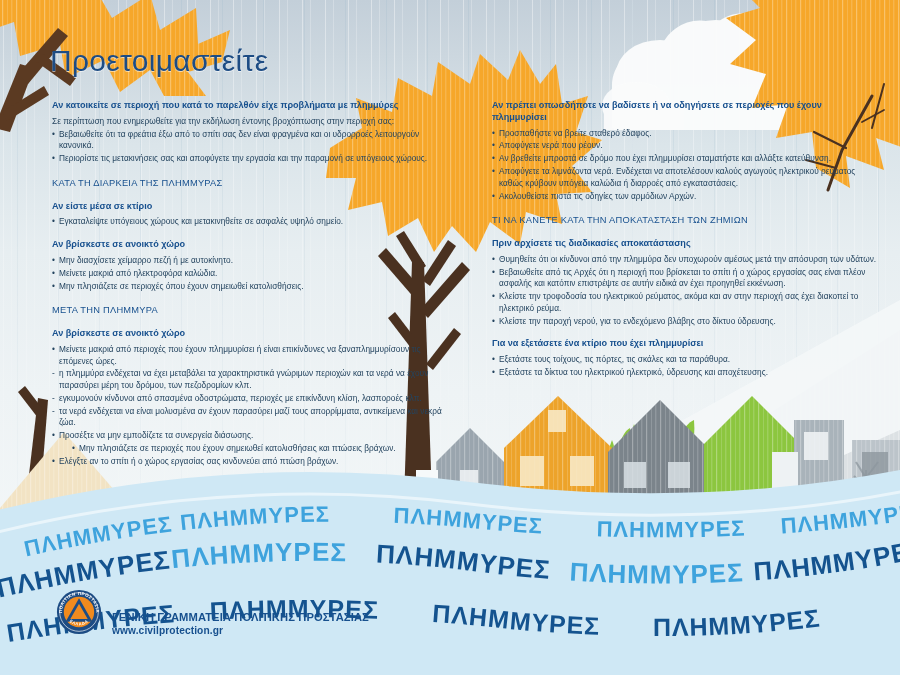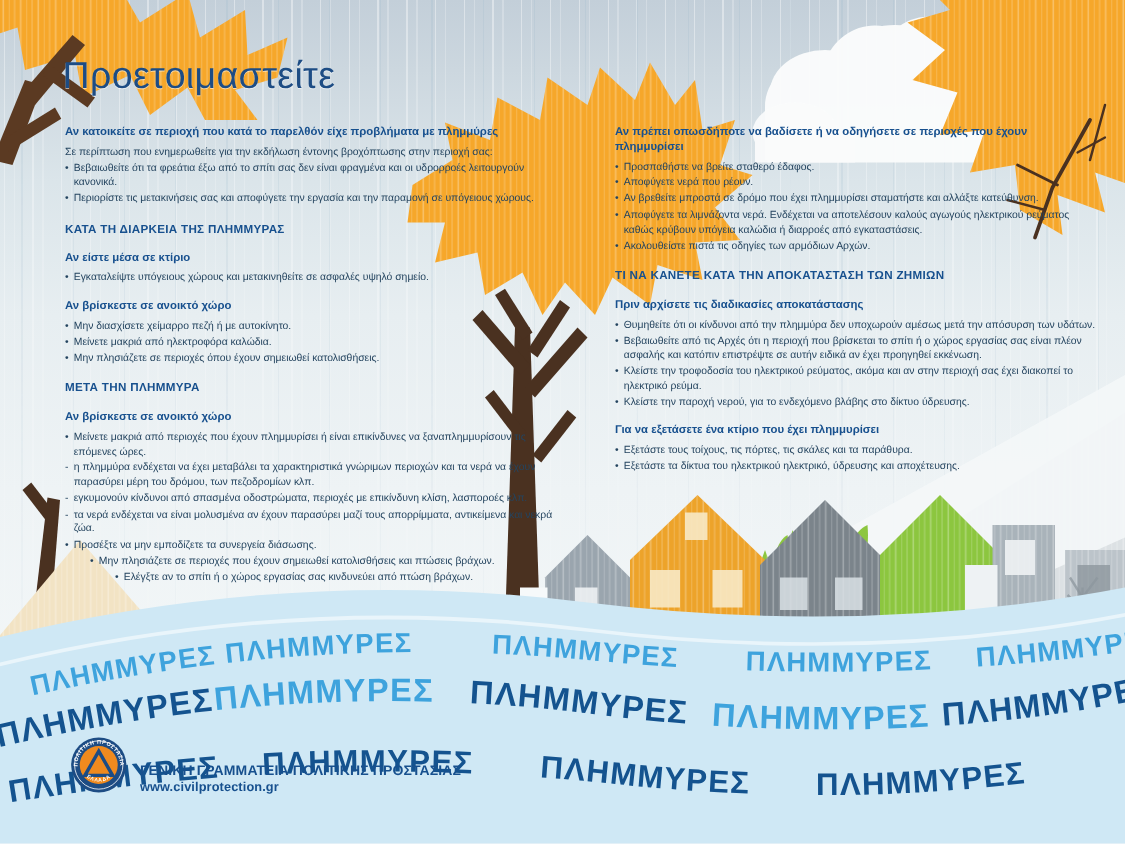--- a/index.html
+++ b/index.html
@@ -91,21 +91,21 @@
 
   .col {
     position: absolute;
     top: 100px;
   }
   .col-left  { left: 52px;  width: 400px; }
   .col-right { left: 492px; width: 385px; }
 
   h3.sec {
     font-size: 9.3px;
-    font-weight: 700;
+    font-weight: 400;
     color: #17508e;
     letter-spacing: 0.25px;
     margin: 13px 0 5px 0;
     line-height: 1.25;
   }
 
   h4.sub {
     font-size: 9.1px;
     font-weight: 700;
     color: #17508e;
@@ -128,21 +128,21 @@
   li.item::before {
     content: "•";
     position: absolute;
     left: 0; top: 0;
     color: #24445f;
   }
   li.item.dash::before { content: "-"; }
   li.item.plain { padding-left: 0; }
   li.item.plain::before { content: ""; }
   li.item.ind1 { margin-left: 20px; }
-  li.item.ind2 { margin-left: 40px; }
+  li.item.ind2 { }
   .ww {
     font-family: "Liberation Sans", "DejaVu Sans", sans-serif;
     font-weight: 700;
     letter-spacing: 1px;
   }
 
   
   .footer {
     position: absolute;
     left: 56px;

